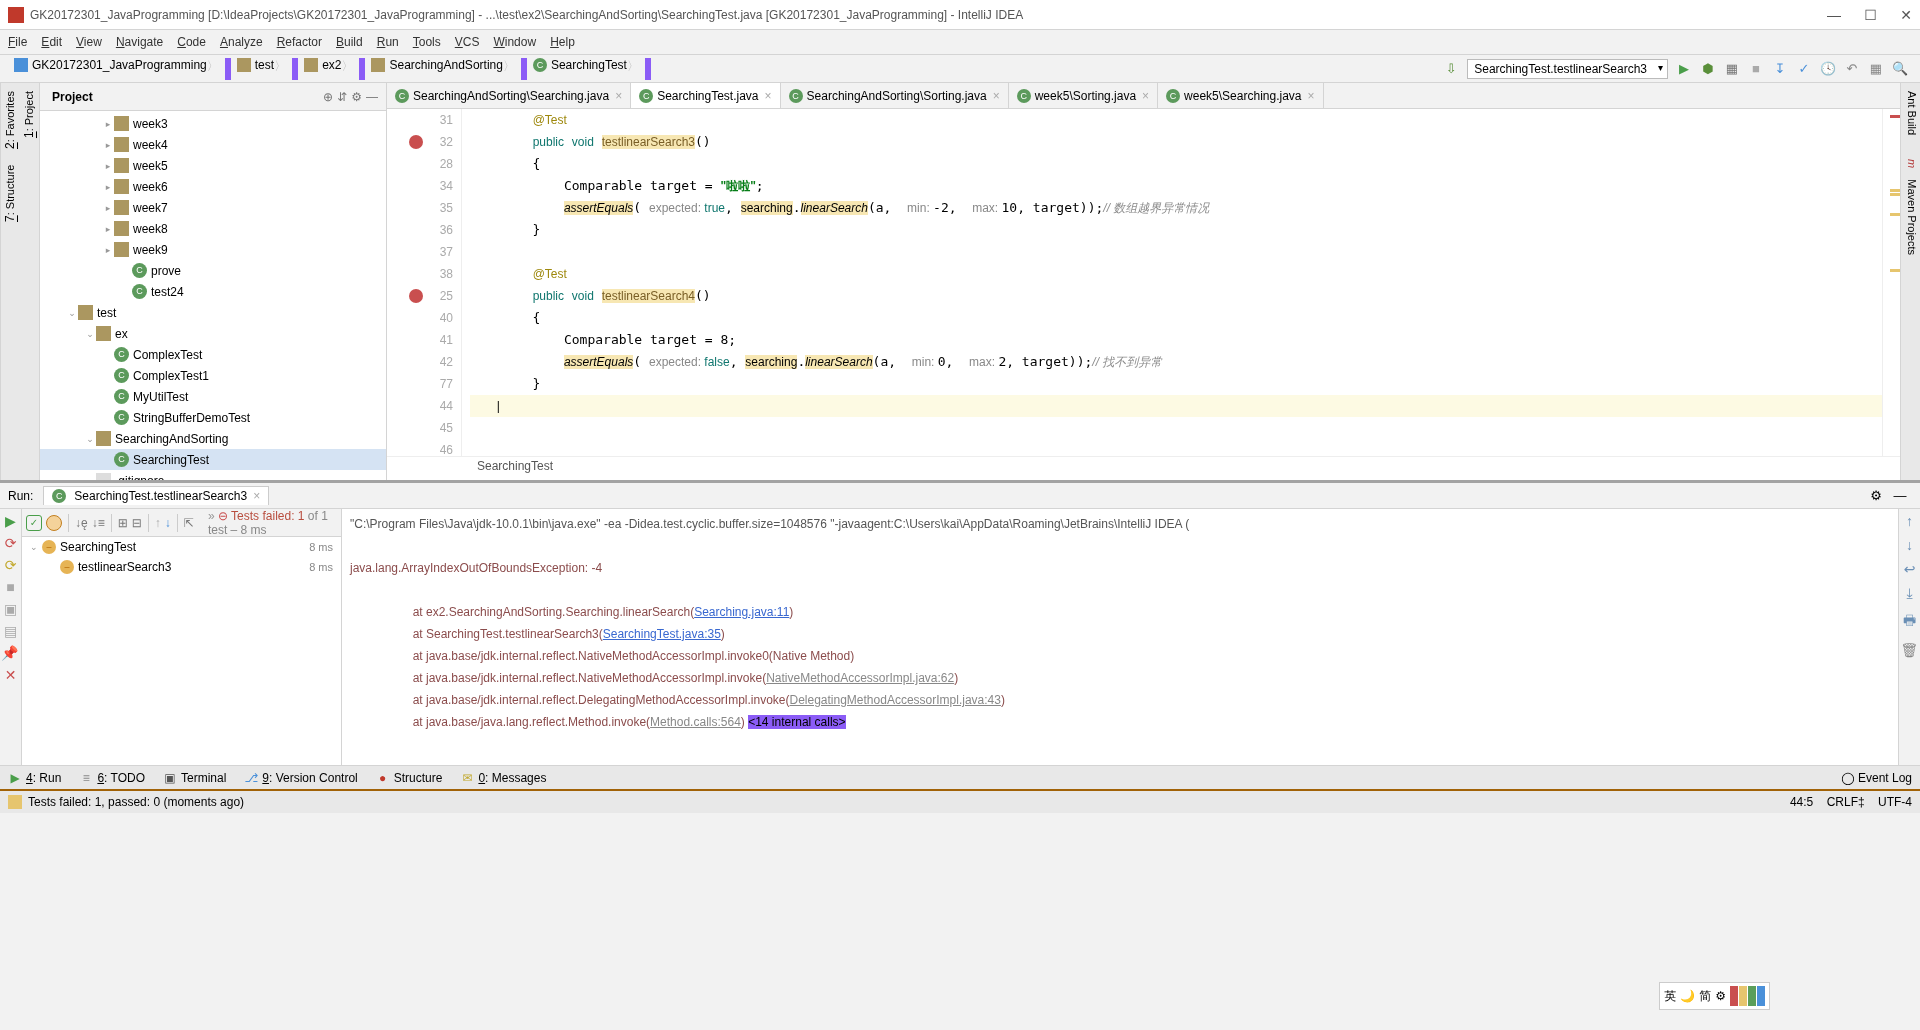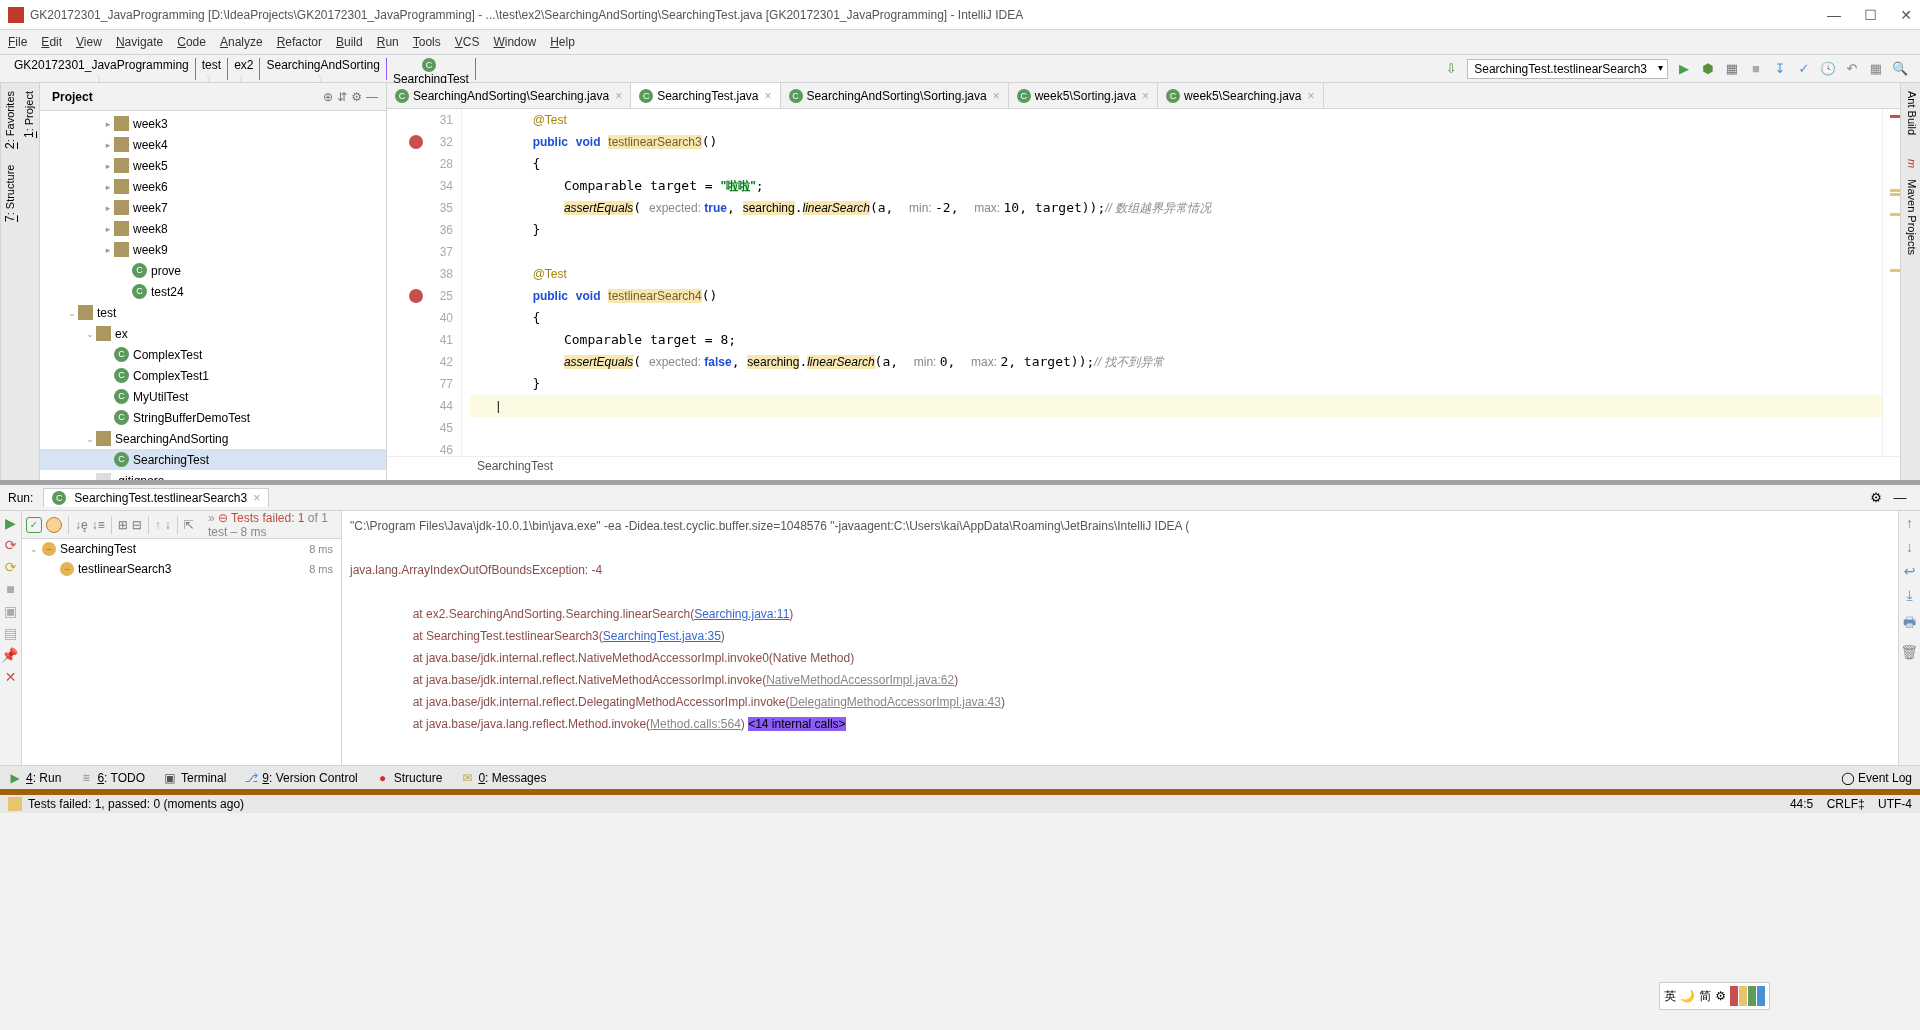--- a/index.html
+++ b/index.html
@@ -5,21 +5,21 @@
 * { margin:0; padding:0; box-sizing:border-box; font-family:"Segoe UI",Arial,sans-serif; font-size:12px; }
 body { background:#f2f2f2; color:#000; overflow:hidden; width:1920px; height:1030px; }
 .titlebar { height:30px; background:#fff; display:flex; align-items:center; padding:0 8px; border-bottom:1px solid #d4d4d4; }
 .titlebar .icon { width:16px; height:16px; background:#c0392b; margin-right:6px; }
 .titlebar .title { flex:1; color:#555; font-size:12px; }
 .titlebar .winbtns span { margin-left:20px; font-size:14px; color:#555; cursor:default; }
 .menubar { height:25px; background:#f2f2f2; display:flex; align-items:center; padding:0 8px; border-bottom:1px solid #d4d4d4; }
 .menubar span { margin-right:14px; color:#333; }
 .menubar span u { text-decoration:underline; }
 .navbar { height:28px; background:#f2f2f2; display:flex; align-items:center; padding:0 8px; border-bottom:1px solid #d4d4d4; }
-.crumb { display:flex; align-items:center; padding:0 6px; height:22px; border-right:1px solid #8b5cf6; font-size:12px;flex-direction:column; }
+.crumb { display:flex; align-items:flex-start; padding:0 6px; height:22px; border-right:6px solid #8b5cf6; font-size:12px; }
 .crumb .fico { width:14px; height:14px; margin-right:4px; }
 .fico.folder { background:#4a90d9; }
 .fico.pkg { background:#ab9760; }
 .fico.class { background:#5c9a5c; border-radius:50%; color:#fff; text-align:center; line-height:14px; font-size:9px; }
 .navbar .spacer { flex:1; }
 .runcfg { border:1px solid #bbb; background:#fff; padding:2px 20px 2px 6px; margin:0 4px; font-size:12px; position:relative; }
 .runcfg::after { content:'▾'; position:absolute; right:4px; top:2px; font-size:10px; }
 .tbicon { width:18px; height:18px; margin:0 3px; display:inline-block; text-align:center; line-height:18px; font-size:13px; }
 .play { color:#4a9e4a; }
 .bug { color:#5a8f3a; }
@@ -43,34 +43,34 @@
 .tabs { height:26px; background:#f2f2f2; border-bottom:1px solid #d4d4d4; display:flex; overflow:hidden; }
 .tab { display:flex; align-items:center; padding:0 8px; border-right:1px solid #d4d4d4; font-size:12px; }
 .tab.active { background:#fff; }
 .tab .fico { width:14px; height:14px; margin-right:4px; }
 .tab .close { margin-left:6px; color:#aaa; font-size:12px; }
 .codewrap { flex:1; display:flex; overflow:hidden; position:relative; }
 .gutter { width:75px; background:#fff; border-right:1px solid #eee; font-family:Consolas,monospace; font-size:13px; color:#aaa; text-align:right; padding-right:8px; position:relative; }
 .gutter .ln { height:22px; line-height:22px; }
 .gutter .err { position:absolute; left:22px; width:14px; height:14px; background:#c94f4f; border-radius:50%; }
 .code { flex:1; font-family:Consolas,monospace; font-size:13px; line-height:22px; padding-left:8px; white-space:pre; position:relative; }
-.code .hl-kw { color:#1d4ed8; font-weight:bold; }
+.code .hl-kw { color:#0f766e; font-weight:normal; }
 .code .hl-anno { color:#9e880d; }
 .code .hl-str { color:#067d17; font-weight:bold; }
 .code .hl-name { background:#f7e7b3; color:#795e26; }
 .code .hl-param { color:#888; }
 .code .hl-cmt { color:#8c8c8c; font-style:italic; }
 .code .hl-obj { background:#f7e7b3; color:#000; }
 .code .hl-meth { font-style:italic; }
 .code .hl-assert { background:#f7e7b3; font-style:italic; }
 .code .cursor-line { background:#fdfae3; }
 .minimap { width:18px; background:#fff; border-left:1px solid #eee; position:relative; }
 .minimap .mk-err { position:absolute; right:0; width:10px; height:3px; background:#e6c56e; }
 .breadc { height:24px; border-top:1px solid #eee; padding:2px 90px; font-size:12px; color:#555; background:#fff; }
-.runpanel { height:285px; border-top:5px solid #a3a3a3; background:#fff; display:flex; flex-direction:column; }
+.runpanel { height:285px; border-top:3px solid #a3a3a3; background:#fff; display:flex; flex-direction:column; }
 .runhdr { height:26px; background:#f2f2f2; border-bottom:1px solid #d4d4d4; display:flex; align-items:center; padding:0 8px; }
 .runhdr .tab { background:#fff; border:1px solid #ccc; border-bottom:none; padding:2px 8px; font-size:12px; display:flex; align-items:center; }
 .runhdr .tab .close { margin-left:6px; color:#aaa; }
 .runhdr .spacer { flex:1; }
 .runbody { flex:1; display:flex; }
 .runside { width:22px; background:#f2f2f2; border-right:1px solid #d4d4d4; display:flex; flex-direction:column; align-items:center; padding-top:4px; gap:6px; }
 .runside span { font-size:14px; }
 .runtests { width:320px; border-right:1px solid #d4d4d4; display:flex; flex-direction:column; }
 .testtb { height:28px; background:#f2f2f2; border-bottom:1px solid #d4d4d4; display:flex; align-items:center; padding:0 4px; gap:4px; }
 .testtb .sep { width:1px; height:18px; background:#ccc; margin:0 2px; }
@@ -91,21 +91,21 @@
 .console .link { color:#3968d0; text-decoration:underline; }
 .console .gray { color:#888; text-decoration:underline; }
 .console .calls { background:#8b5cf6; }
 .con-side { width:22px; background:#f2f2f2; border-left:1px solid #d4d4d4; display:flex; flex-direction:column; align-items:center; padding-top:4px; gap:8px; }
 .con-side span { font-size:14px; color:#6a8fb5; }
 .btmtabs { height:24px; background:#e8e8e8; border-top:1px solid #d4d4d4; display:flex; align-items:center; padding:0 8px; }
 .btab { display:flex; align-items:center; margin-right:18px; font-size:12px; }
 .btab .ic { width:14px; height:14px; margin-right:4px; display:inline-block; text-align:center; line-height:14px; }
 .btab u { text-decoration:underline; }
 .btmtabs .spacer { flex:1; }
-.statusbar { height:24px; background:#e8e8e8; border-top:6px solid #a16207; display:flex; align-items:center; padding:0 8px; font-size:12px; }
+.statusbar { height:24px; background:#e8e8e8; border-top:2px solid #a16207; display:flex; align-items:center; padding:0 8px; font-size:12px; }
 .statusbar .left { flex:1; display:flex; align-items:center; }
 .statusbar .warn { width:14px; height:14px; background:#e6c56e; margin-right:6px; }
 .statusbar .right span { margin-left:10px; }
 .ime { position:absolute; bottom:20px; right:150px; display:flex; align-items:center; height:28px; background:#fff; border:1px solid #ccc; padding:0 4px; gap:4px; font-size:13px; }
 .ime .cbars { display:flex; gap:1px; }
 .ime .cbars span { width:8px; height:20px; }
 </style>
 </head>
 <body>
 

